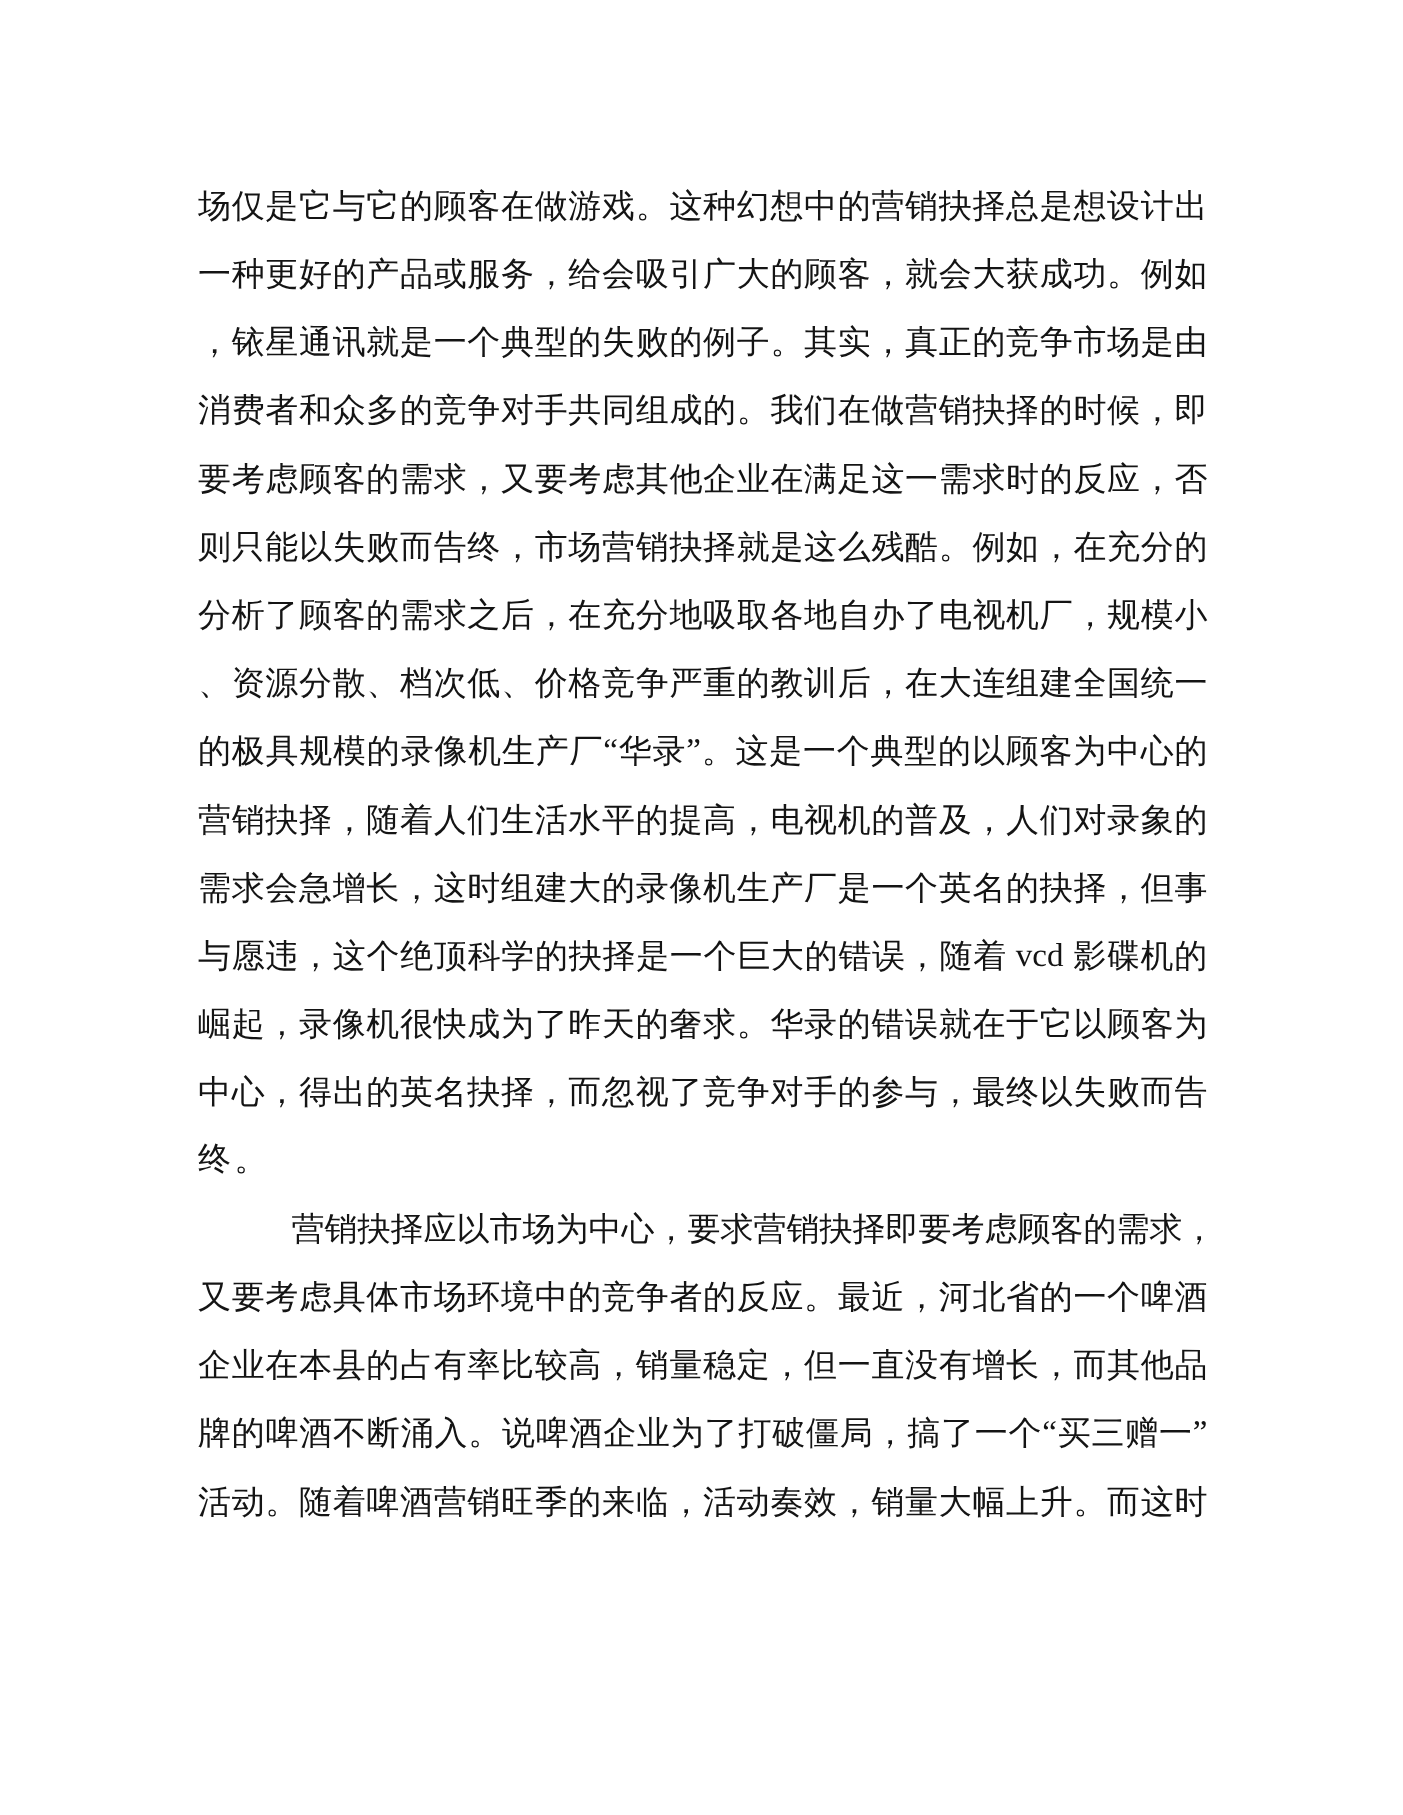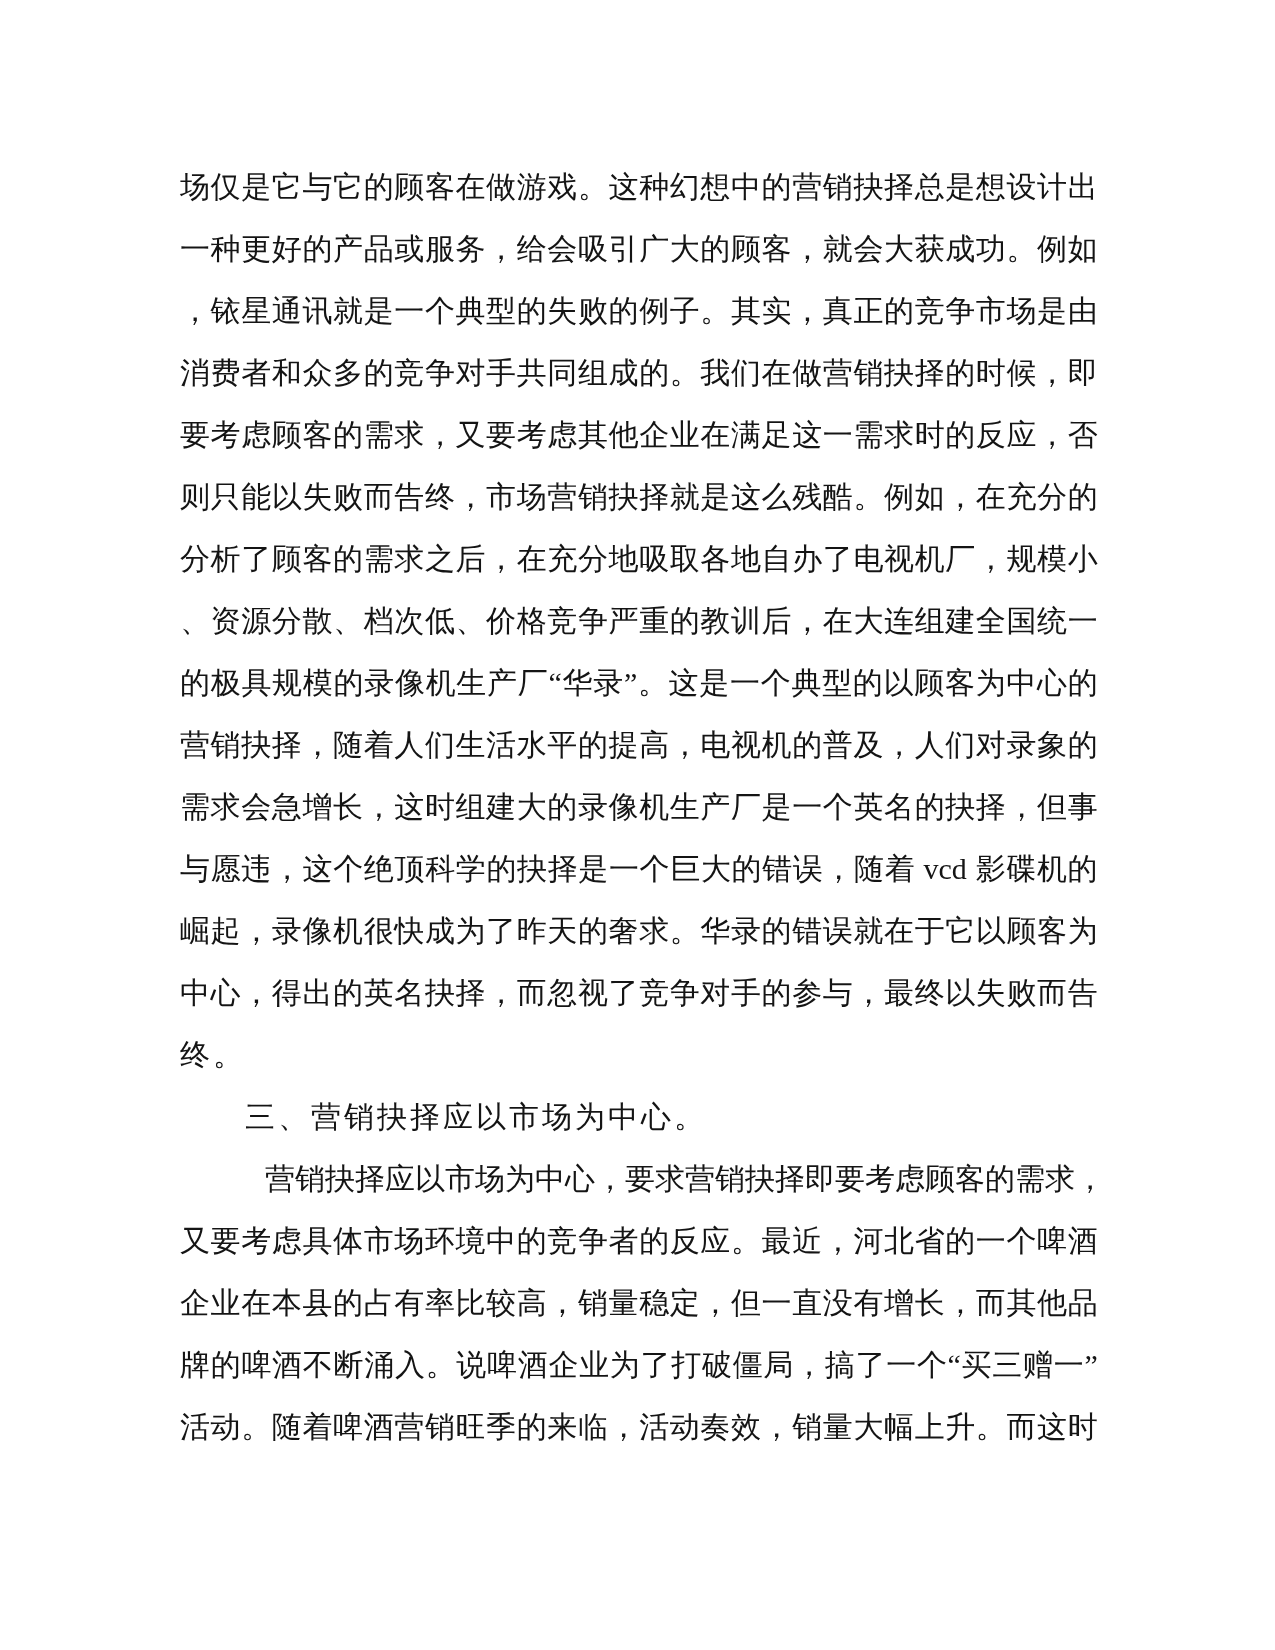--- a/index.html
+++ b/index.html
@@ -491,21 +491,20 @@
         <span>，</span>
         <span>最</span>
         <span>终</span>
         <span>以</span>
         <span>失</span>
         <span>败</span>
         <span>而</span>
         <span>告</span>
       </div>
       <div class="line plain">终。</div>
-      <div class="line plain" style="padding-left: 65px;">三、营销抉择应以市场为中心。</div>
       <div class="line justified" style="padding-left: 85px;">
         <span>营</span>
         <span>销</span>
         <span>抉</span>
         <span>择</span>
         <span>应</span>
         <span>以</span>
         <span>市</span>
         <span>场</span>
         <span>为</span>

